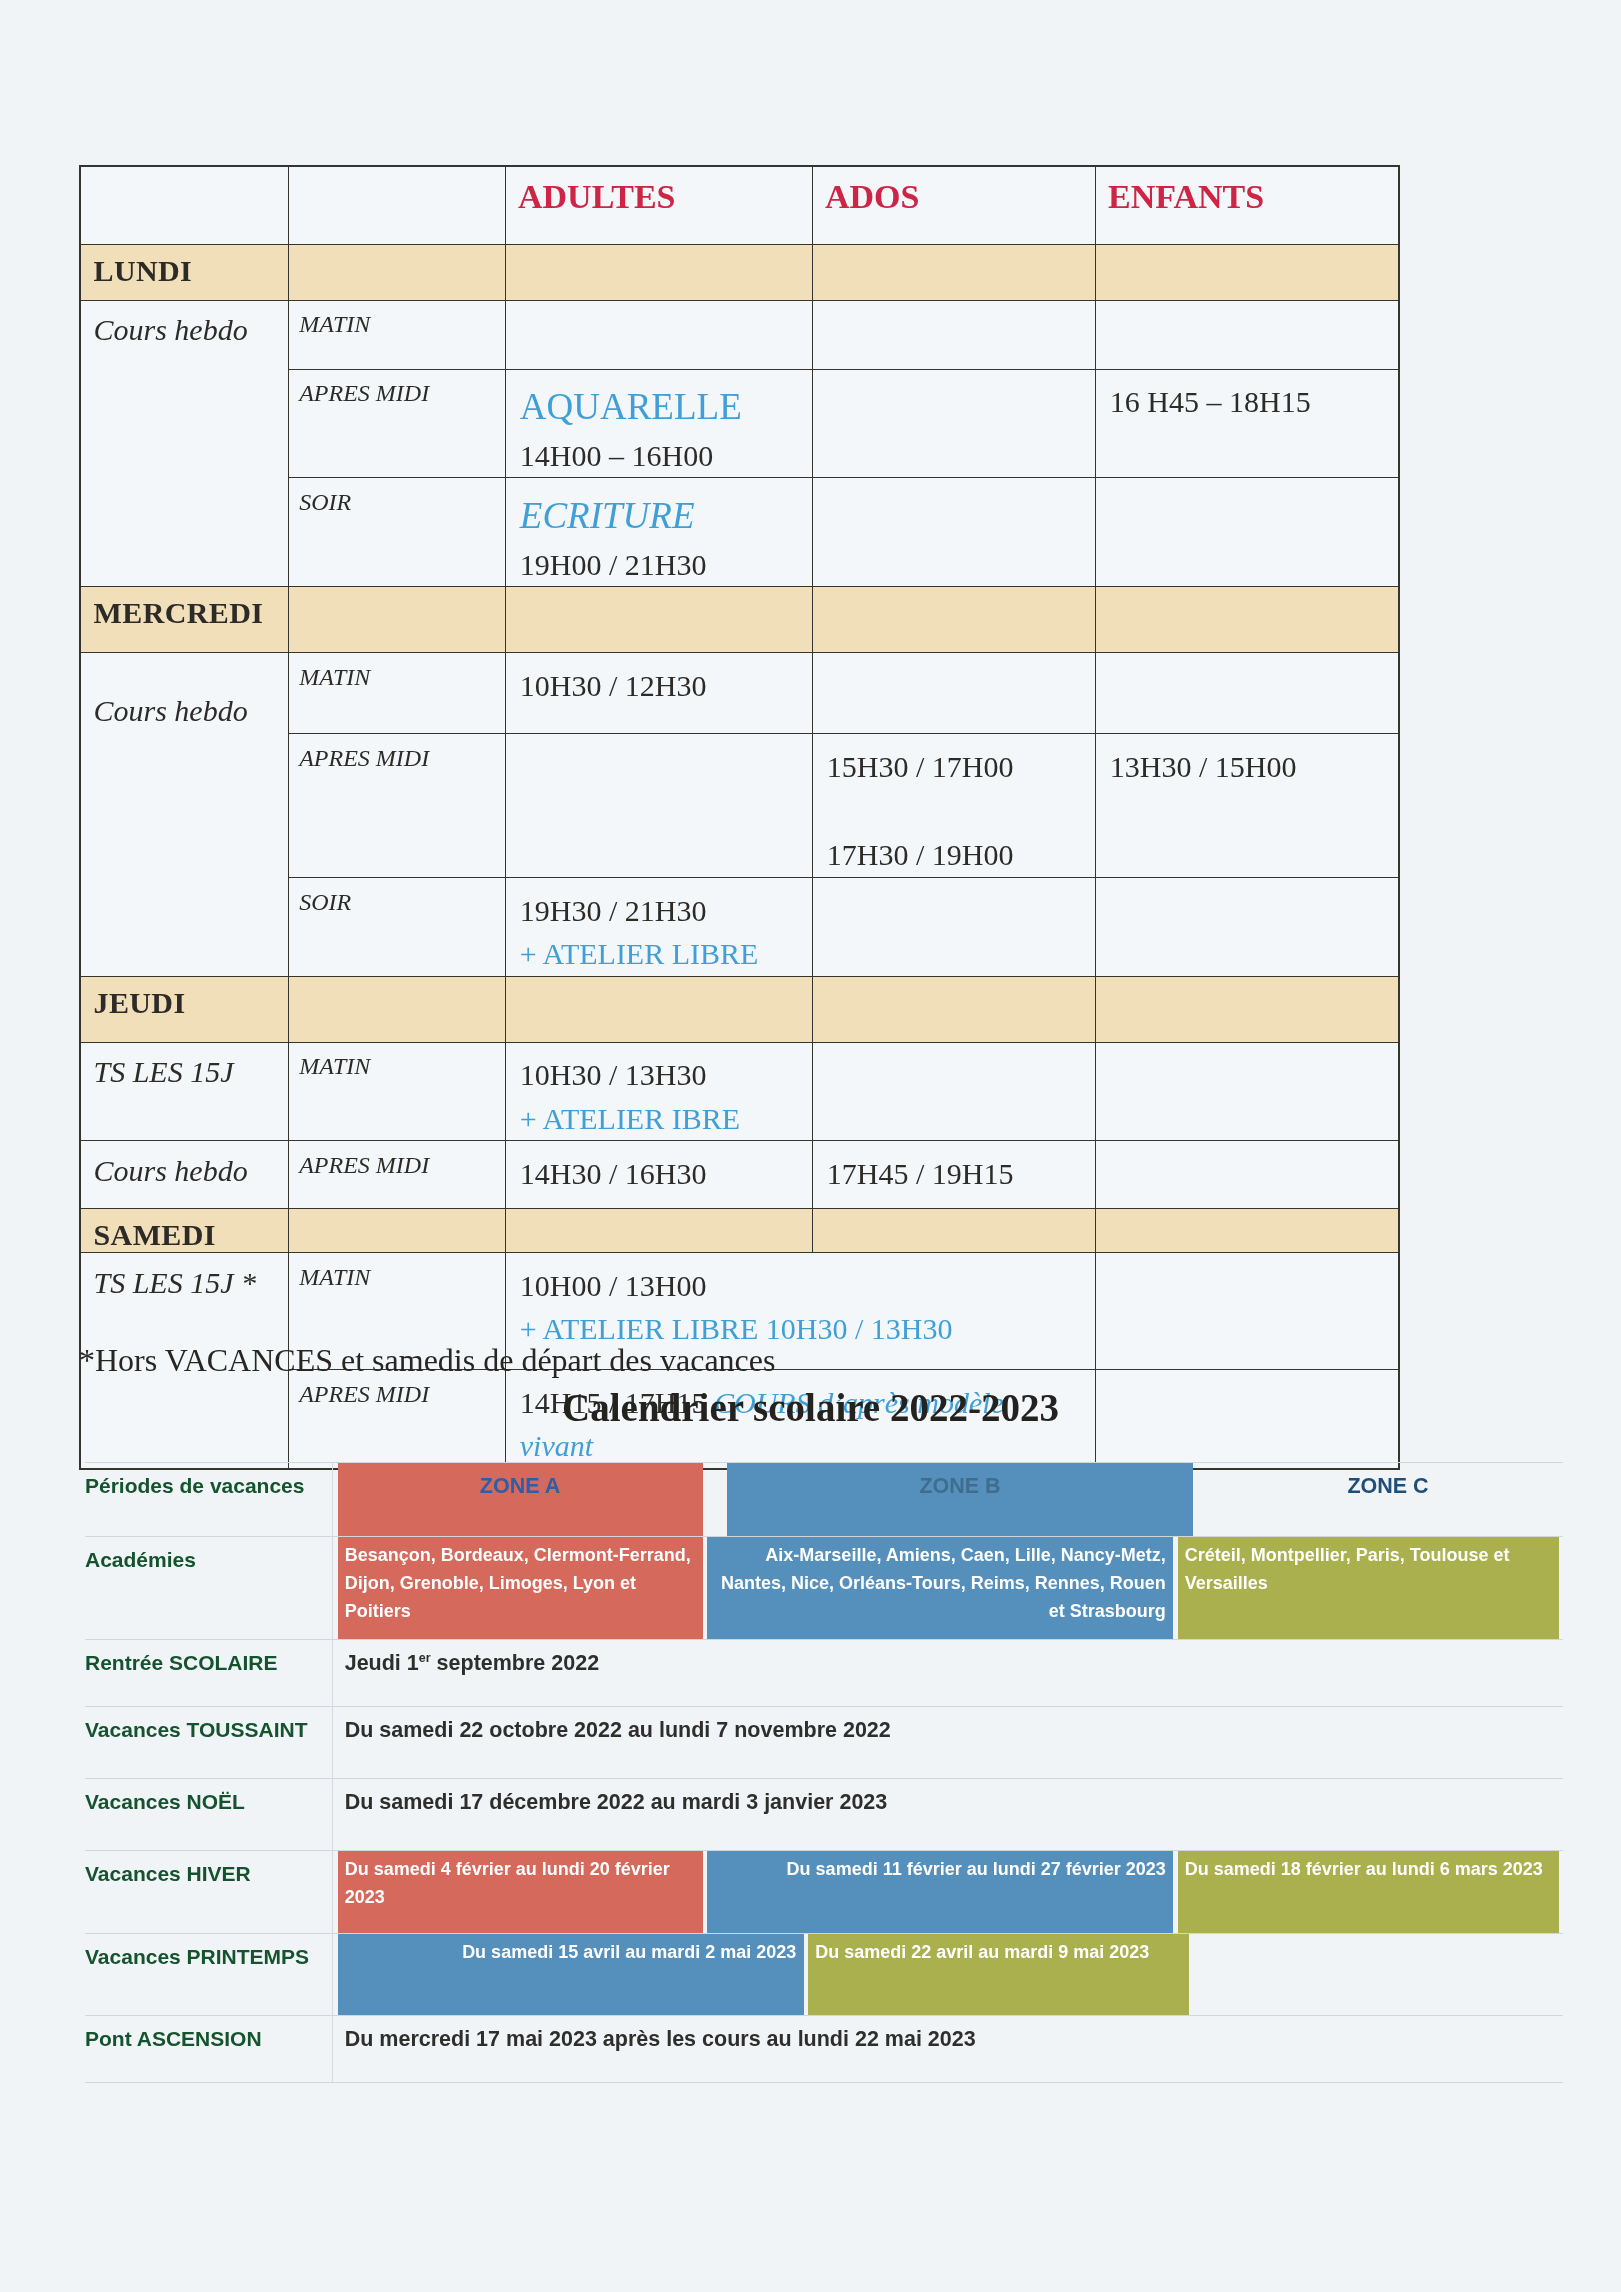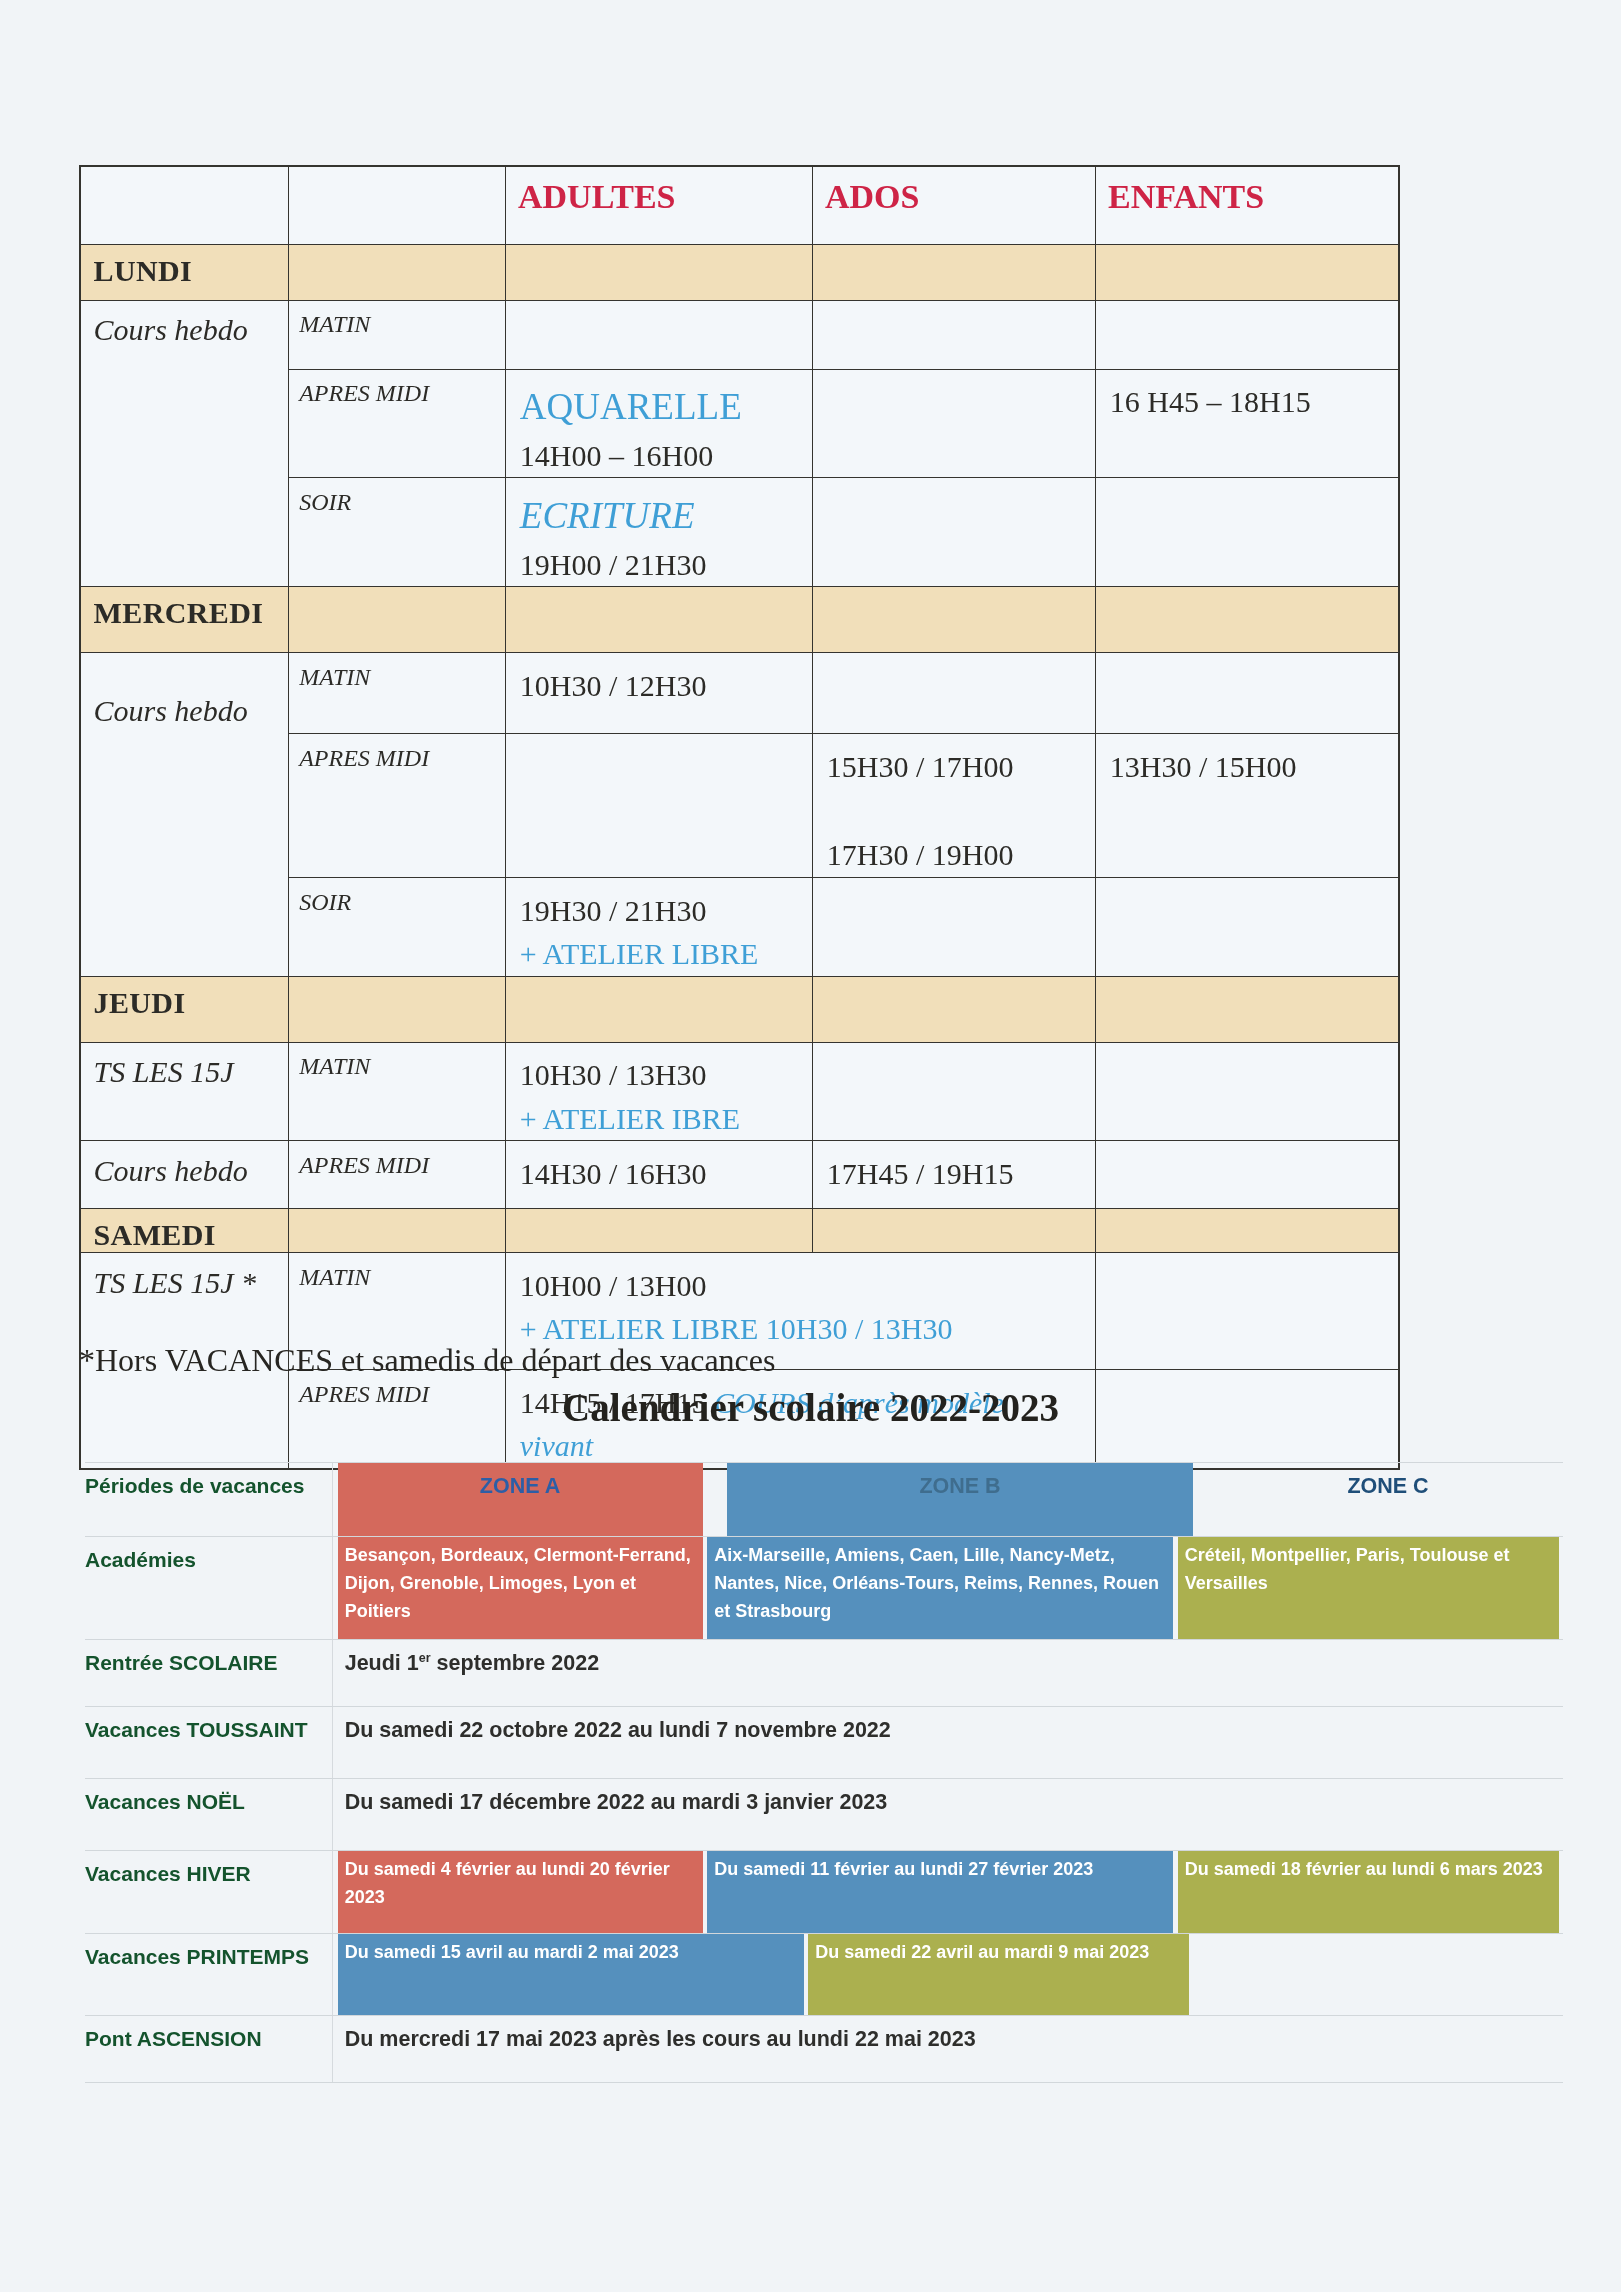--- a/index.html
+++ b/index.html
@@ -51,21 +51,21 @@
     border-bottom:0.9px solid #d2d7db;
   }
   .cal-row{display:flex;gap:4.5px;border-top:0.9px solid #d2d7db;align-items:stretch;}
   .cl{
     flex:0 0 248px;box-sizing:border-box;
     text-align:left;padding-top:10.7px;
     font-weight:bold;font-size:21px;color:#14532d;
     border-right:0.9px solid #d6dade;
   }
   .zA{flex:0 0 365px;}
-  .zB{flex:0 0 466px;}
+  .zB{flex:0 0 466px;text-align:right;}
   .zC{flex:0 0 381px;}
   .cell{box-sizing:border-box;color:#ffffff;font-weight:bold;font-size:18px;line-height:1.55;padding:5.4px 7.2px;}
   .bgA{background:#d4695c;}
   .bgB{background:#5590bd;}
   .bgC{background:#abb04f;}
   .zone-head{box-sizing:border-box;text-align:center;font-size:21.5px;font-weight:bold;padding-top:10.7px;}
   .zha{color:#2d5ea6;}
   .zhb{color:#3f6d8e;margin-left:20px;}
   .zhc{color:#1f4e79;}
   .span3{

